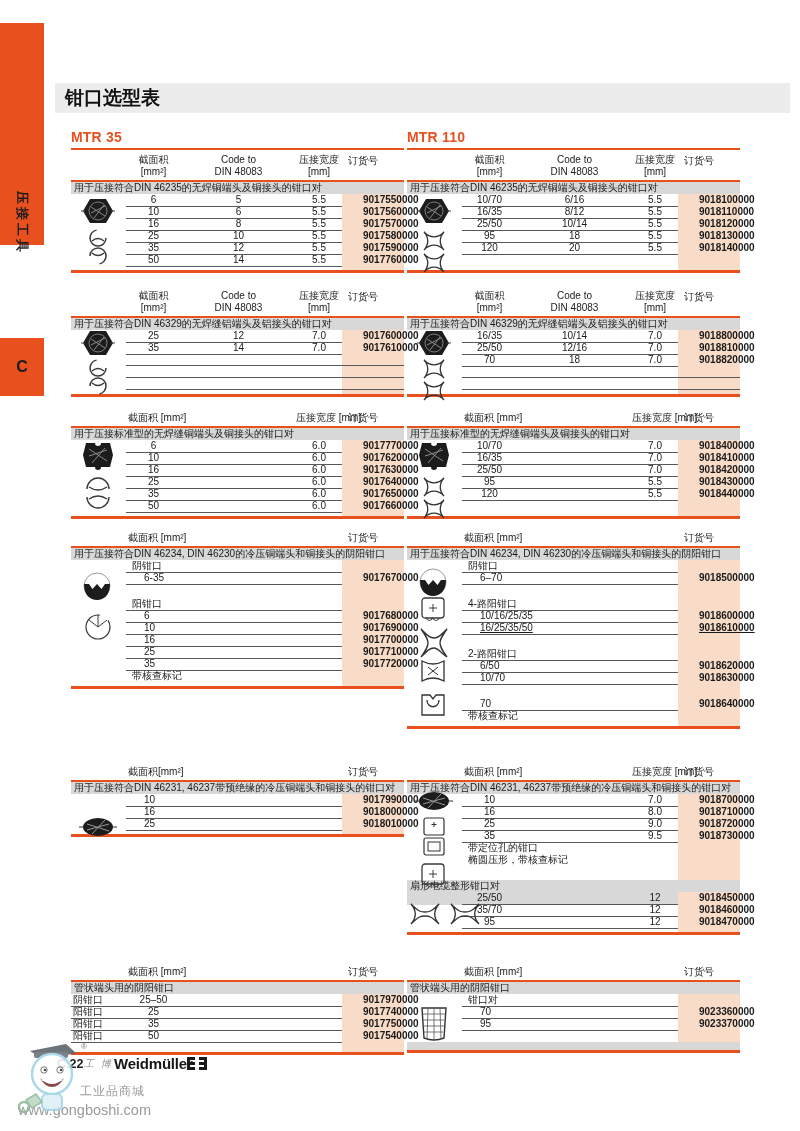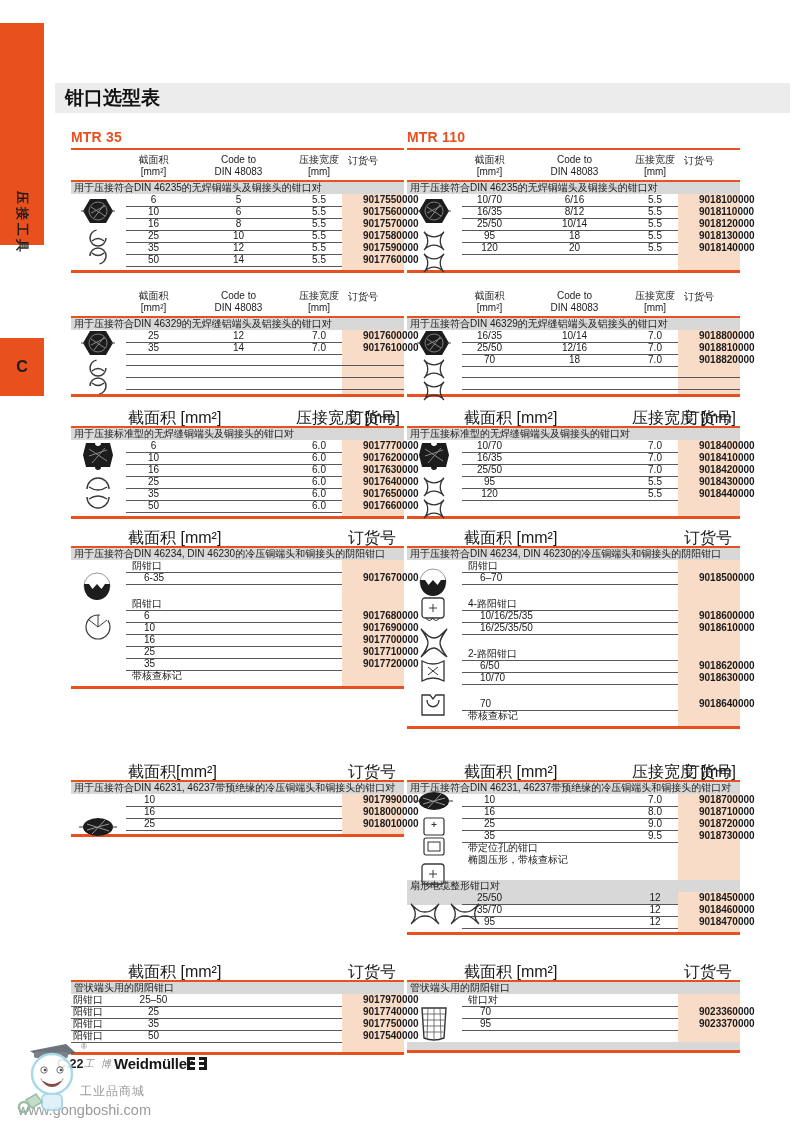--- a/index.html
+++ b/index.html
@@ -27,21 +27,21 @@
     font-size:19px;font-weight:bold;color:#111}
   
   .jcol{position:absolute;top:0;width:333px;height:1131px}
   .col-label{position:absolute;top:129px;left:0;font-size:14px;font-weight:bold;color:var(--orange);letter-spacing:.2px}
   .col-rule{position:absolute;top:148px;left:0;width:333px;height:2px;background:var(--orange)}
   
   .jtable{position:absolute;left:0;width:333px}
   .grid{display:grid;grid-template-columns:55px 55px 115px 46px 62px}
   .thead4{height:28px;box-sizing:border-box;padding-top:2px;font-size:10px}
   .thead4 .hc{text-align:center;line-height:12px}
-  .thead1{height:18px;box-sizing:border-box;padding-top:4px;font-size:16px;line-height:11px}
+  .thead1{height:18px;box-sizing:border-box;padding-top:4px;font-size:10px;line-height:11px}
   .h-left{text-align:left;padding-left:2px;white-space:nowrap}
   .h-center{text-align:center;white-space:nowrap}
   .h-order{text-align:left;padding-left:6px;white-space:nowrap}
   .tborder{height:2px;background:var(--orange)}
   .bborder{height:3px;background:var(--orange)}
   .tsection{height:12px;background:var(--graybar);font-size:10px;line-height:12px;
     padding-left:3px;white-space:nowrap;font-weight:500}
   .trow{font-size:10px;line-height:12px;height:12px}
   .trow>div{box-sizing:border-box;height:100%}
   .bl{border-bottom:1px solid var(--line)}
@@ -751,21 +751,21 @@
       <div class="grid trow" style="height: 12px;">
         <div></div>
         <div class="bl sub-ind" style="grid-column: 2 / 5;">4-路阳钳口</div>
         <div class="bl peach"></div>
       </div>
       <div class="grid trow" style="height: 12px;">
         <div></div>
         <div class="bl val-ind" style="grid-column: 2 / 5;">10/16/25/35</div>
         <div class="bl peach order">9018600000</div>
       </div>
-      <div class="grid trow" style="height: 12px;">
+      <div class="grid trow" style="height: 12px; text-decoration: underline;">
         <div></div>
         <div class="bl val-ind" style="grid-column: 2 / 5;">16/25/35/50</div>
         <div class="bl peach order">9018610000</div>
       </div>
       <div class="grid trow" style="height: 14px;">
         <div></div>
         <div style="grid-column: 2 / 5;"></div>
         <div class="peach"></div>
       </div>
       <div class="grid trow" style="height: 12px;">

